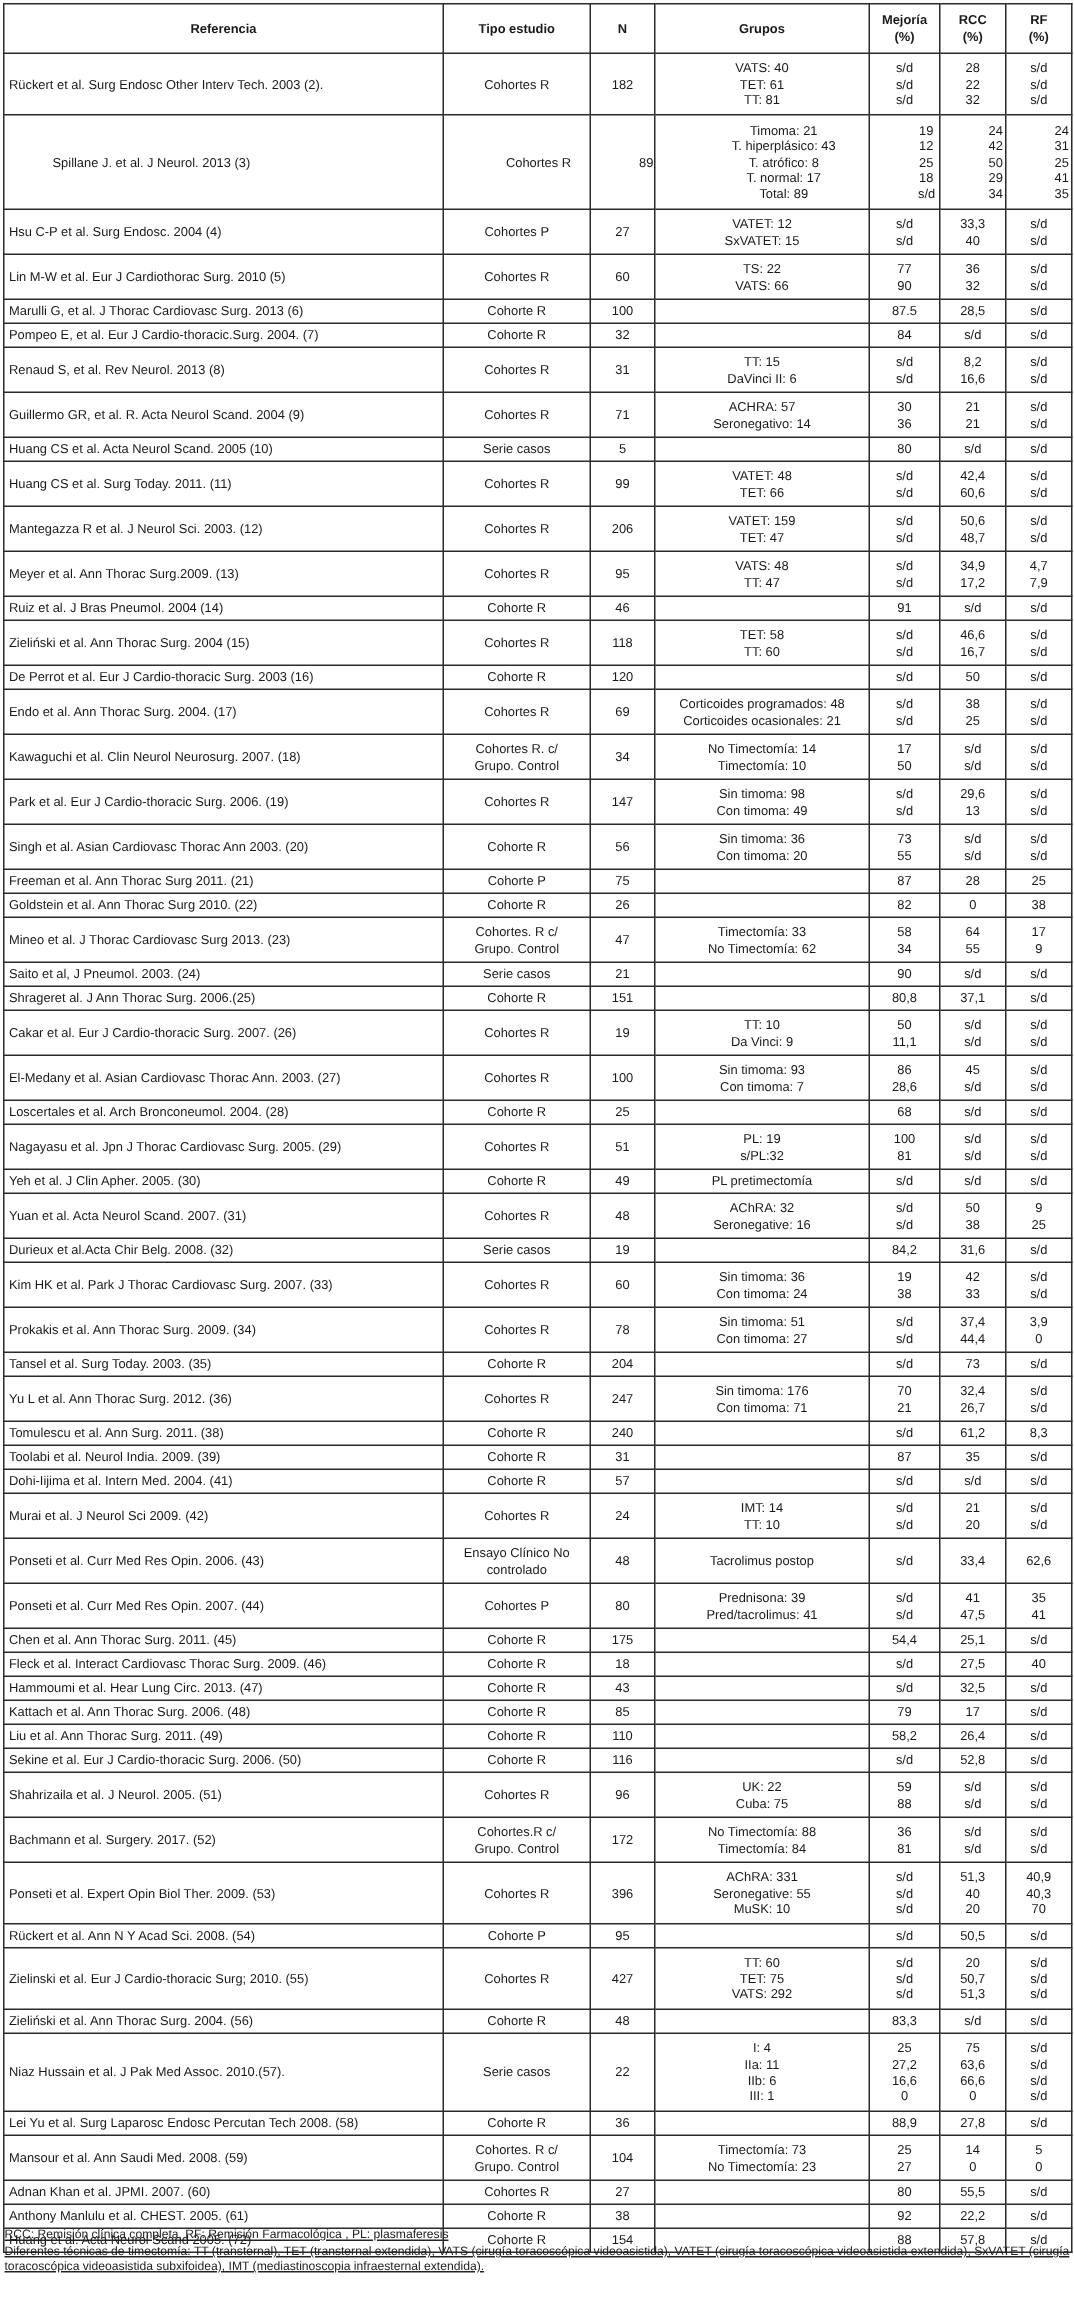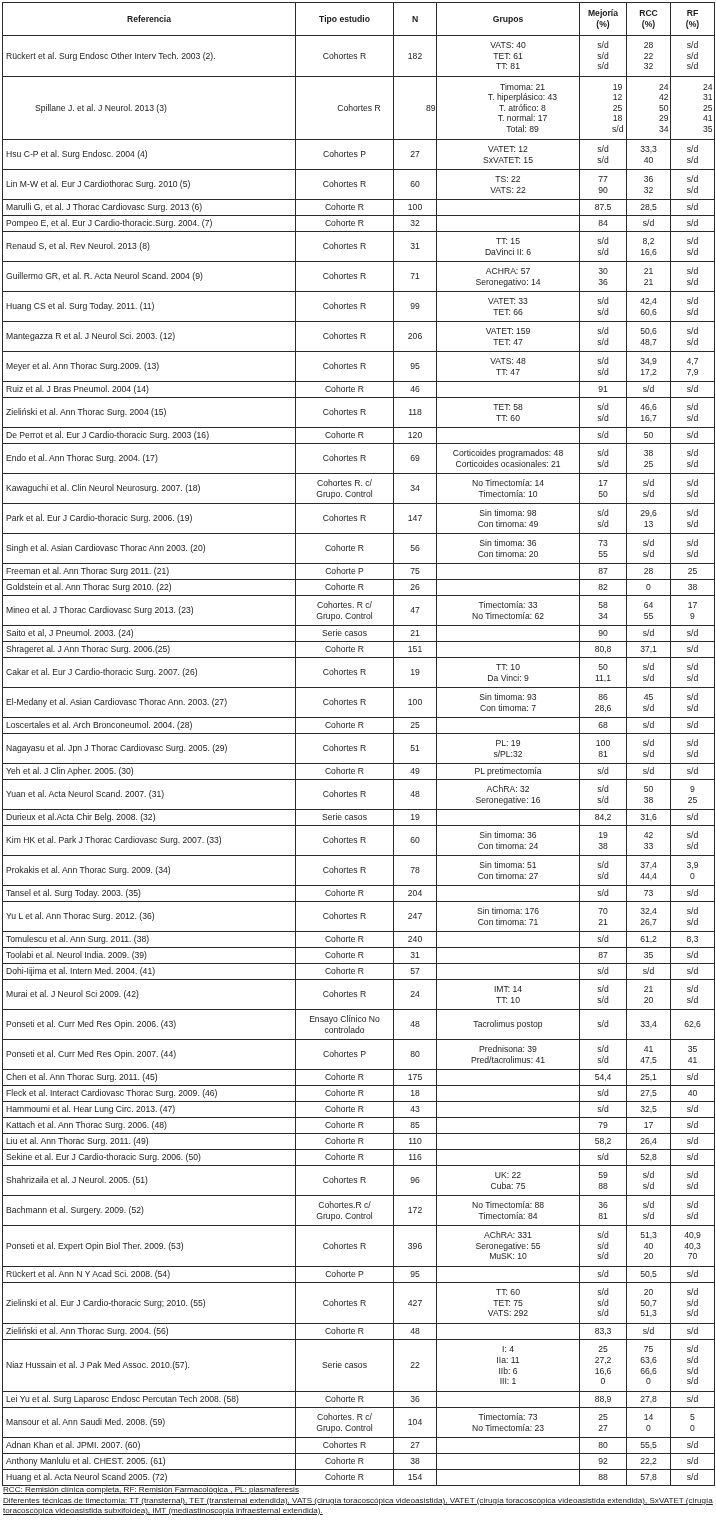--- a/index.html
+++ b/index.html
@@ -147,21 +147,21 @@
           </td>
         </tr>
         <tr class="r2">
           <td class="ref">Lin M-W et al. Eur J Cardiothorac Surg. 2010 (5)</td>
           <td class="c multi">
             <span>Cohortes R</span>
           </td>
           <td class="c">60</td>
           <td class="c multi">
             <span>TS: 22</span>
-            <span>VATS: 22</span>
+            <span>VATS: 66</span>
           </td>
           <td class="c multi">
             <span>77</span>
             <span>90</span>
           </td>
           <td class="c multi">
             <span>36</span>
             <span>32</span>
           </td>
           <td class="c multi">
@@ -246,28 +246,47 @@
           </td>
           <td class="c multi">
             <span>21</span>
             <span>21</span>
           </td>
           <td class="c multi">
             <span>s/d</span>
             <span>s/d</span>
           </td>
         </tr>
+        <tr class="r1">
+          <td class="ref">Huang CS et al. Acta Neurol Scand. 2005 (10)</td>
+          <td class="c multi">
+            <span>Serie casos</span>
+          </td>
+          <td class="c">5</td>
+          <td class="c multi">
+            <span></span>
+          </td>
+          <td class="c multi">
+            <span>80</span>
+          </td>
+          <td class="c multi">
+            <span>s/d</span>
+          </td>
+          <td class="c multi">
+            <span>s/d</span>
+          </td>
+        </tr>
         <tr class="r2">
           <td class="ref">Huang CS et al. Surg Today. 2011. (11)</td>
           <td class="c multi">
             <span>Cohortes R</span>
           </td>
           <td class="c">99</td>
           <td class="c multi">
-            <span>VATET: 33</span>
+            <span>VATET: 48</span>
             <span>TET: 66</span>
           </td>
           <td class="c multi">
             <span>s/d</span>
             <span>s/d</span>
           </td>
           <td class="c multi">
             <span>42,4</span>
             <span>60,6</span>
           </td>
@@ -1067,21 +1086,21 @@
           <td class="c multi">
             <span>s/d</span>
             <span>s/d</span>
           </td>
           <td class="c multi">
             <span>s/d</span>
             <span>s/d</span>
           </td>
         </tr>
         <tr class="r2">
-          <td class="ref">Bachmann et al. Surgery. 2009. (52)</td>
+          <td class="ref">Bachmann et al. Surgery. 2017. (52)</td>
           <td class="c multi">
             <span>Cohortes.R c/</span>
             <span>Grupo. Control</span>
           </td>
           <td class="c">172</td>
           <td class="c multi">
             <span>No Timectomía: 88</span>
             <span>Timectomía: 84</span>
           </td>
           <td class="c multi">

